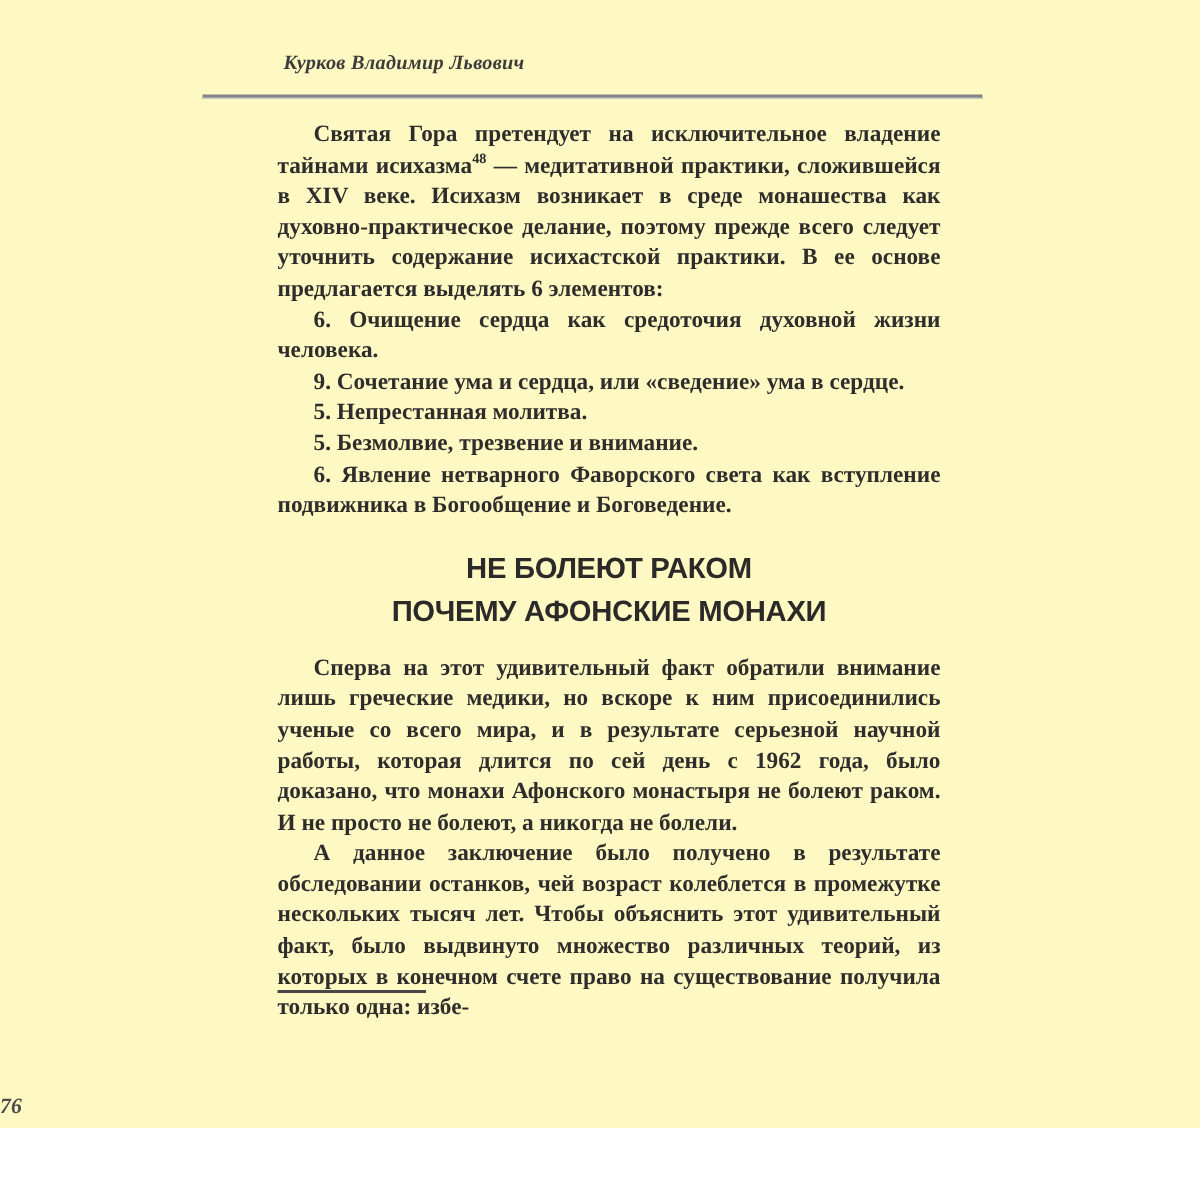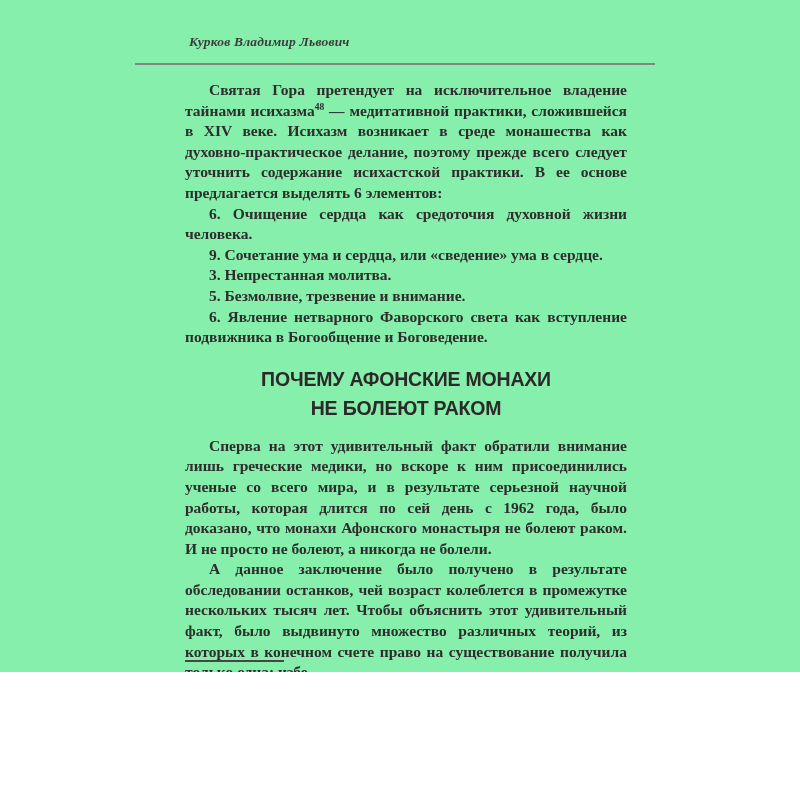--- a/index.html
+++ b/index.html
@@ -1,20 +1,20 @@
 <!DOCTYPE html>
 <html lang="ru"><head>
 <meta charset="utf-8">
 <style>
   html,body { margin:0; padding:0; }
   body { background:#ffffff; }
   .page {
     position:relative;
-    width:800px; height:672px;
-    background:#86efac;
+    width:800px; height:752px;
+    background:#fef9c3;
     overflow:hidden;
     font-family:"Liberation Serif", serif;
   }
   .running-head {
     position:absolute;
     left:189px; top:34px;
     font-style:italic;
     font-weight:600;
     font-size:13.5px;
     color:#3d3c3b;
@@ -101,27 +101,27 @@
   <div class="running-head">Курков Владимир Львович</div>
 
   <div class="head-rule"></div>
 
   <div class="content">
 
     <p><span>Святая Гора претендует на исключительное владение тайнами исихазма</span><span class="fn-ref">48</span><span> — медитативной практики, сложившейся в XIV веке. Исихазм возникает в среде монашества как духовно-практическое делание, поэтому прежде всего следует уточнить содержание исихастской практики. В ее основе предлагается выделять 6 элементов:</span></p>
 
     <p>6. Очищение сердца как средоточия духовной жизни человека.</p>
     <p>9. Сочетание ума и сердца, или «сведение» ума в сердце.</p>
-    <p>3. Непрестанная молитва.</p>
+    <p>5. Непрестанная молитва.</p>
     <p>5. Безмолвие, трезвение и внимание.</p>
     <p>6. Явление нетварного Фаворского света как вступление подвижника в Богообщение и Боговедение.</p>
 
     <div class="section-heading">
+      <div>НЕ БОЛЕЮТ РАКОМ</div>
       <div>ПОЧЕМУ АФОНСКИЕ МОНАХИ</div>
-      <div>НЕ БОЛЕЮТ РАКОМ</div>
     </div>
 
     <p>Сперва на этот удивительный факт обратили внимание лишь греческие медики, но вскоре к ним присоединились ученые со всего мира, и в результате серьезной научной работы, которая длится по сей день с 1962 года, было доказано, что монахи Афонского монастыря не болеют раком. И не просто не болеют, а никогда не болели.</p>
     <p>А данное заключение было получено в результате обследовании останков, чей возраст колеблется в промежутке нескольких тысяч лет. Чтобы объяснить этот удивительный факт, было выдвинуто множество различных теорий, из которых в конечном счете право на существование получила только одна: избе-</p>
 
   </div>
 
   <div class="footnote">
     <div class="footnote-rule"></div>
   </div>

